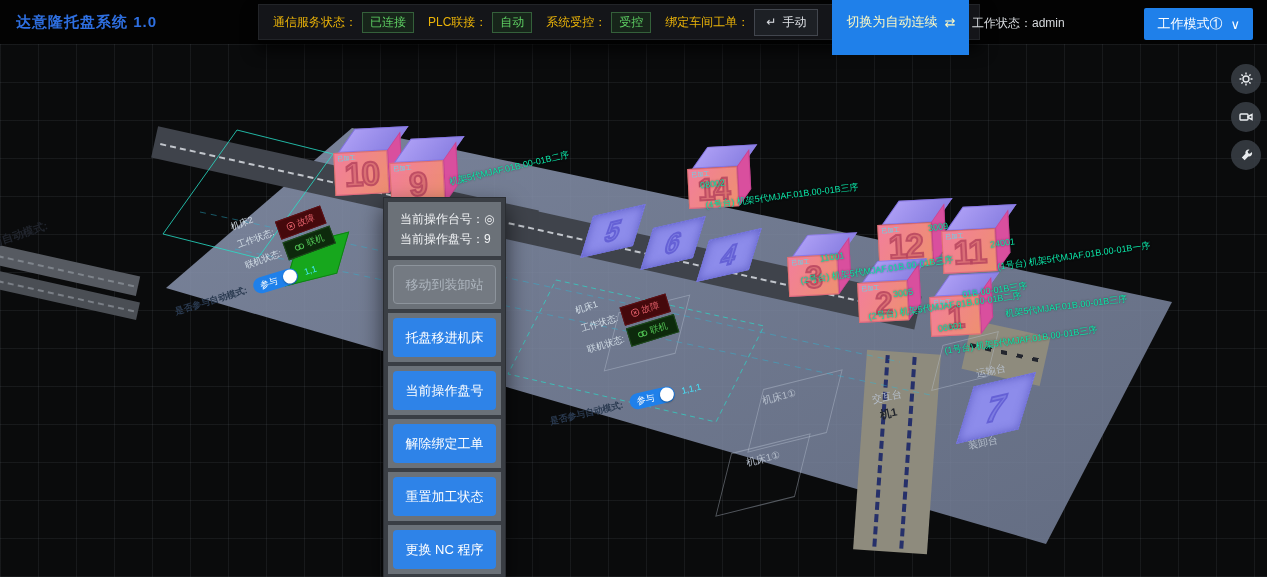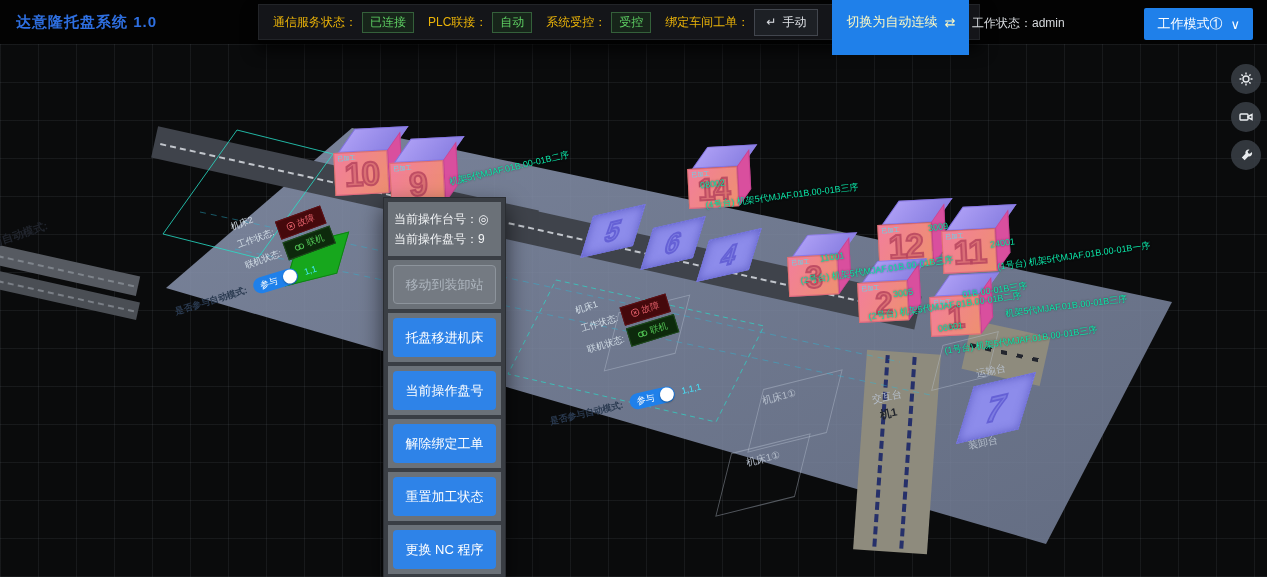--- a/index.html
+++ b/index.html
@@ -92,21 +92,21 @@
 
   
   .side-tools { position:absolute; right:6px; top:64px; display:flex; flex-direction:column; gap:8px; z-index:40; }
   .tool-btn { width:30px; height:30px; border-radius:50%; background:rgba(58,64,70,.85); border:none; cursor:pointer;
     display:flex; align-items:center; justify-content:center; }
   .tool-btn svg { display:block; }
 
   
   .menu { position:absolute; left:383px; top:197px; width:123px; background:#3a3e44; border:1px solid #2b2e33;
     box-shadow:0 10px 22px rgba(0,0,0,.6); display:flex; flex-direction:column; gap:4px; padding:4px; z-index:30; }
-  .mcard { background:#6b7178; padding:7px 6px; }
+  .mcard { background:#6b7178; padding:7px 12px; }
   .minfo { font-size:12px; color:#f1f3f5; white-space:nowrap; line-height:20px; }
   .mbtn-card { background:#6b7178; padding:5px; }
   .mbtn { width:100%; height:39px; font-size:13px; border-radius:4px; cursor:pointer;
     font-family:"Liberation Sans","DejaVu Sans",sans-serif; white-space:nowrap; }
   .mbtn.on  { background:#2e83e8; color:#fff; border:none; }
   .mbtn.off { background:#747a82; color:#aeb6bf; border:1px solid #8d949c; cursor:default; }
 </style>
 </head>
 <body>
 

